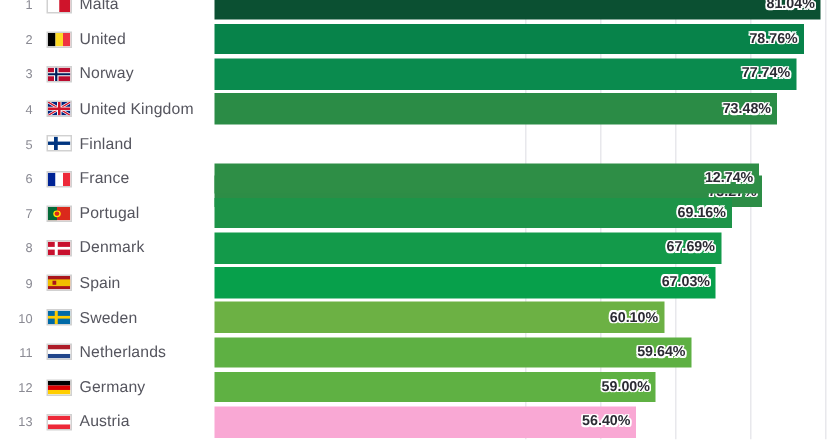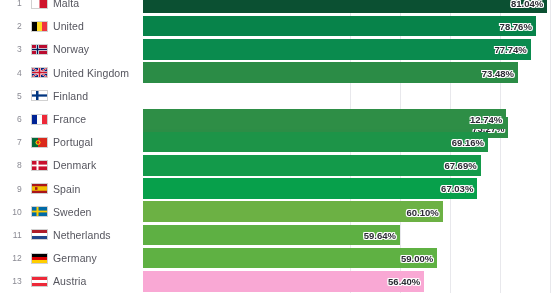--- a/index.html
+++ b/index.html
@@ -221,21 +221,21 @@
       <div class="row">
         <div class="rank">11</div>
         <span class="flag">
           <svg viewBox="0 0 30 20" preserveAspectRatio="none">
             <rect width="30" height="6.7" fill="#ae1c28"></rect>
             <rect y="6.7" width="30" height="6.6" fill="#fff"></rect>
             <rect y="13.3" width="30" height="6.7" fill="#21468b"></rect>
           </svg>
         </span>
         <div class="cname">Netherlands</div>
-        <div class="barwrap" style="width: 257px;">
+        <div class="barwrap" style="width: 318px;">
           <div class="bar" style="background: rgb(94, 176, 67);">
             <span class="barval">59.64%</span>
           </div>
         </div>
       </div>
       <div class="row">
         <div class="rank">12</div>
         <span class="flag">
           <svg viewBox="0 0 30 20" preserveAspectRatio="none">
             <rect width="30" height="6.7" fill="#000"></rect>

